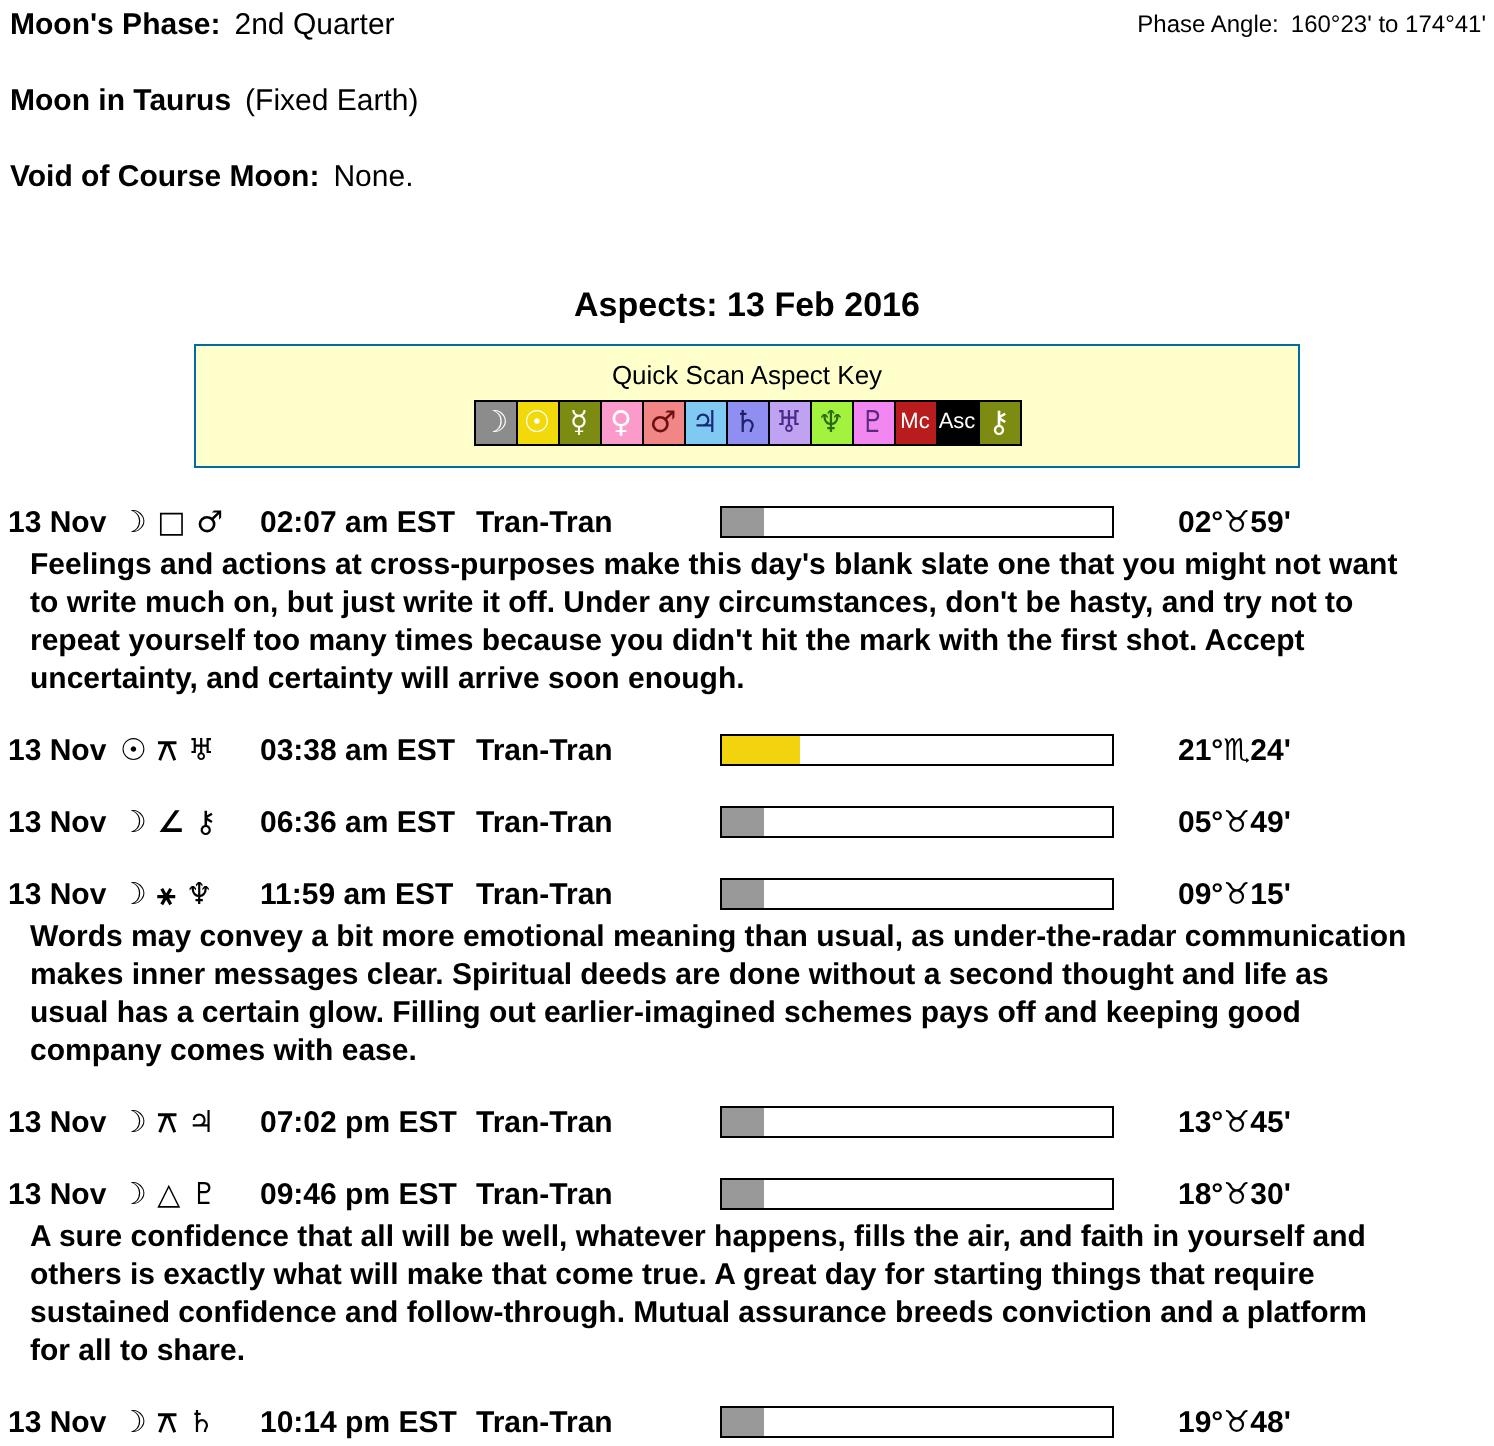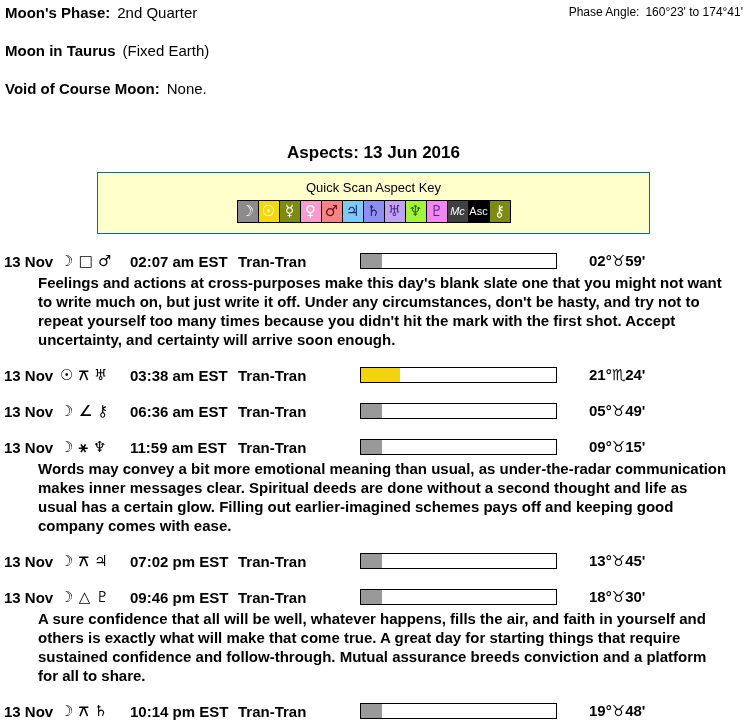--- a/index.html
+++ b/index.html
@@ -45,21 +45,21 @@
   .c-glyphs{width:70px;font-family:"DejaVu Sans",sans-serif;font-size:15px;}
   .c-time{width:108px;}
   .c-type{width:122px;}
   .c-bar{
     box-sizing:border-box;width:197px;height:16px;border:1px solid #000;background:#fff;
     display:inline-block;overflow:hidden;
   }
   .c-bar .fill{display:block;height:100%;}
   .c-degree{margin-left:32px;}
   .aspect-desc{
-    width:690px;margin:-14px 0 16px 0;padding-left:38px;
+    width:690px;margin:-14px 0 16px 0;padding-left:15px;
     line-height:19px;
   }
 </style>
 </head>
 <body>
 
 <div class="page">
 
   <div class="hdr-row1">
     <div>
@@ -71,36 +71,36 @@
   </div>
 
   <div class="hdr-row2">
     <span class="hdr-bold">Moon in Taurus</span><span class="hdr-val">(Fixed Earth)</span>
   </div>
 
   <div class="hdr-row3">
     <span class="hdr-bold">Void of Course Moon:</span><span class="hdr-val">None.</span>
   </div>
 
-  <div class="aspects-title">Aspects: 13 Jun 2016</div>
+  <div class="aspects-title">Aspects: 13 Feb 2016</div>
 
   <div class="key-box">
     <div class="key-title">Quick Scan Aspect Key</div>
     <div class="key-cells" id="key-cells">
         <span class="key-cell" style="background: rgb(140, 140, 140); color: rgb(255, 255, 255);">☽</span>
         <span class="key-cell" style="background: rgb(242, 217, 10); color: rgb(255, 255, 255);">☉</span>
         <span class="key-cell" style="background: rgb(125, 139, 19); color: rgb(255, 255, 255);">☿</span>
         <span class="key-cell" style="background: rgb(250, 155, 204); color: rgb(255, 255, 255);">♀</span>
         <span class="key-cell" style="background: rgb(242, 133, 133); color: rgb(107, 16, 16);">♂</span>
         <span class="key-cell" style="background: rgb(127, 201, 242); color: rgb(26, 42, 122);">♃</span>
         <span class="key-cell" style="background: rgb(143, 143, 242); color: rgb(32, 32, 107);">♄</span>
         <span class="key-cell" style="background: rgb(191, 163, 242); color: rgb(75, 43, 138);">♅</span>
         <span class="key-cell" style="background: rgb(163, 242, 61); color: rgb(43, 107, 16);">♆</span>
         <span class="key-cell" style="background: rgb(242, 135, 242); color: rgb(90, 43, 122);">♇</span>
-        <span class="key-cell txt" style="background: #404040; color: rgb(255, 255, 255); font-style: italic;">Mc</span>
+        <span class="key-cell txt" style="background: #b91c1c; color: rgb(255, 255, 255);">Mc</span>
         <span class="key-cell txt" style="background: #000000; color: rgb(255, 255, 255);">Asc</span>
         <span class="key-cell" style="background: rgb(125, 139, 19); color: rgb(255, 255, 255);">⚷</span>
       </div>
   </div>
 
   <div class="aspect-list" id="aspect-list">
   <div class="aspect-row">
     <span class="c-date">13 Nov</span>
     <span class="c-glyphs">☽ □ ♂</span>
     <span class="c-time">02:07 am EST</span>

